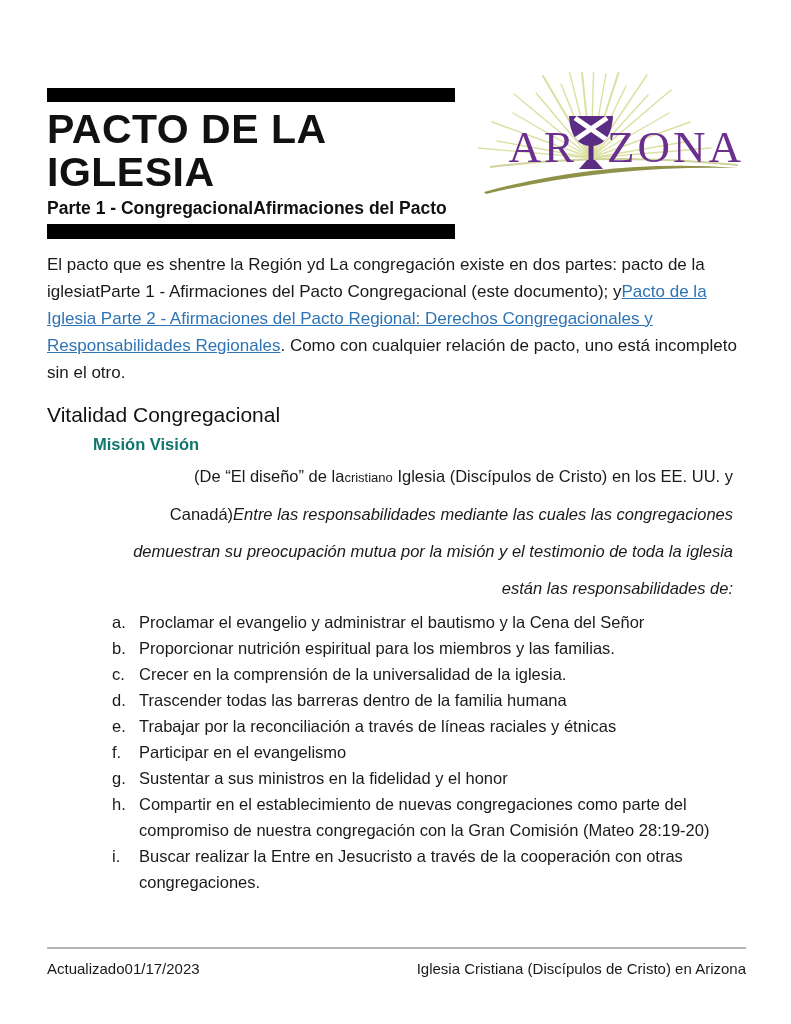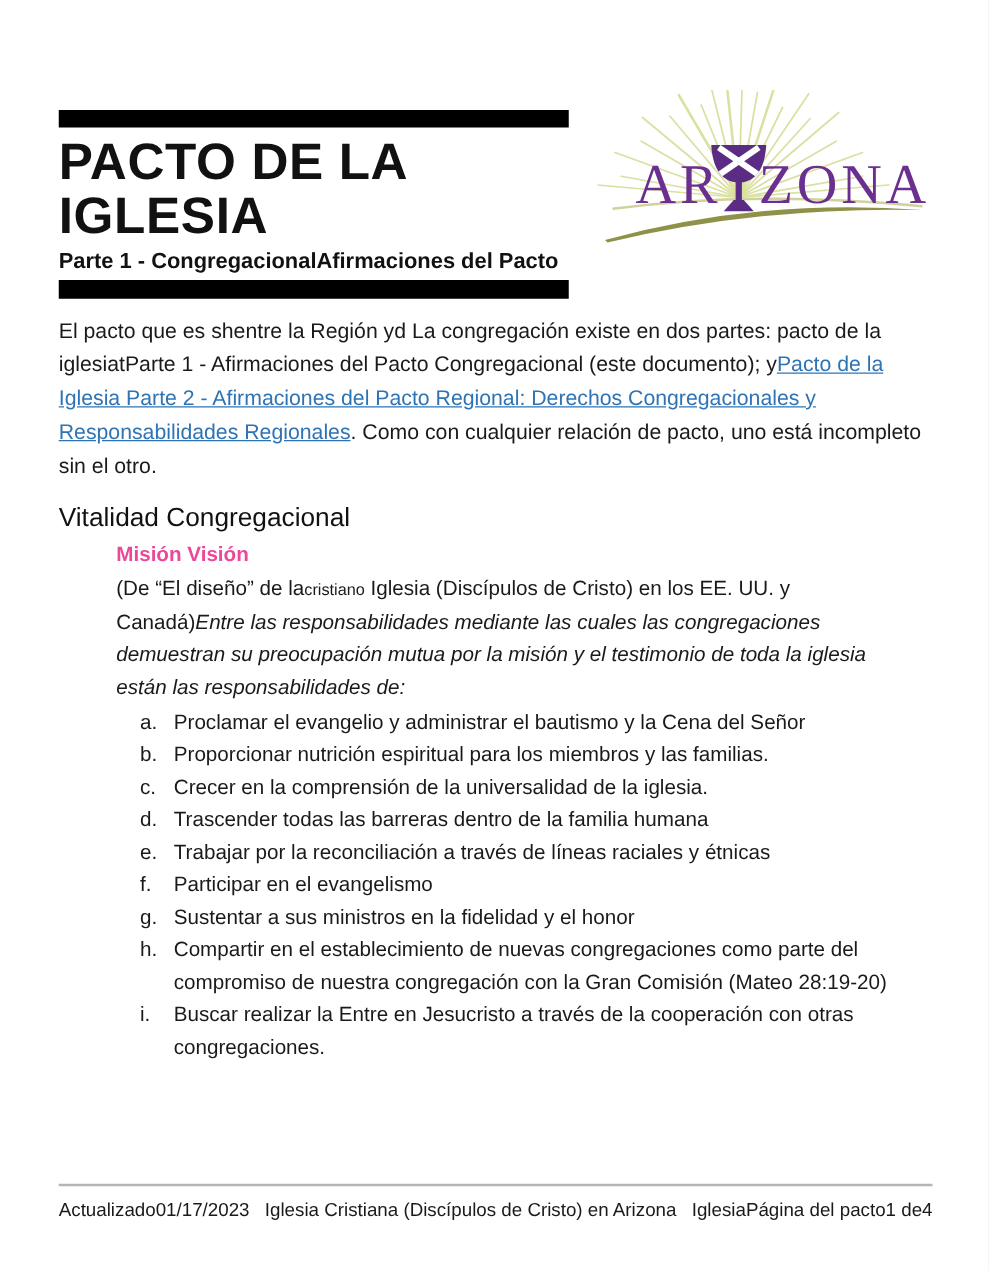--- a/index.html
+++ b/index.html
@@ -36,24 +36,24 @@
   
   .intro {
     position:absolute; left:47px; top:234px; width:702px;
     font-size:17px; line-height:27px;
   }
   .intro a { color:#2e74b5; text-decoration:underline; }
 
   
   .section { position:absolute; left:47px; top:403px; width:702px; }
   .section-heading { margin:0; font-size:21px; font-weight:normal; color:#111; }
-  .sub-heading { margin:8px 0 0 46px; font-size:16.5px; font-weight:bold; color:#ec4899; }
+  .sub-heading { margin:8px 0 0 46px; font-size:16.5px; font-weight:bold; color:#0f766e; }
   .mission-para {
     margin:4px 0 0 46px; width:640px;
-    font-size:16.5px; line-height:26px;
+    font-size:16.5px; line-height:37px;text-align:right;
   }
   .mission-para .small { font-size:13px; }
   .mission-para .italic { font-style:italic; }
 
   ol.covenant-list {
     list-style:none;
     margin:2px 0 0 0; padding:0 0 0 65px;
   }
   ol.covenant-list li {
     display:flex; font-size:16.5px; line-height:26px;
@@ -179,16 +179,15 @@
       <li>
         <span class="li-label">i.</span>
         <span class="li-text">Buscar realizar la Entre en Jesucristo a través de la cooperación con otras congregaciones.</span>
       </li>
     </ol>
   </div>
 
   <div class="footer">
     <span>Actualizado01/17/2023</span>
     <span>Iglesia Cristiana (Discípulos de Cristo) en Arizona</span>
-    <span>IglesiaPágina del pacto1 de4</span>
   </div>
 
 </div>
 
 </body></html>

